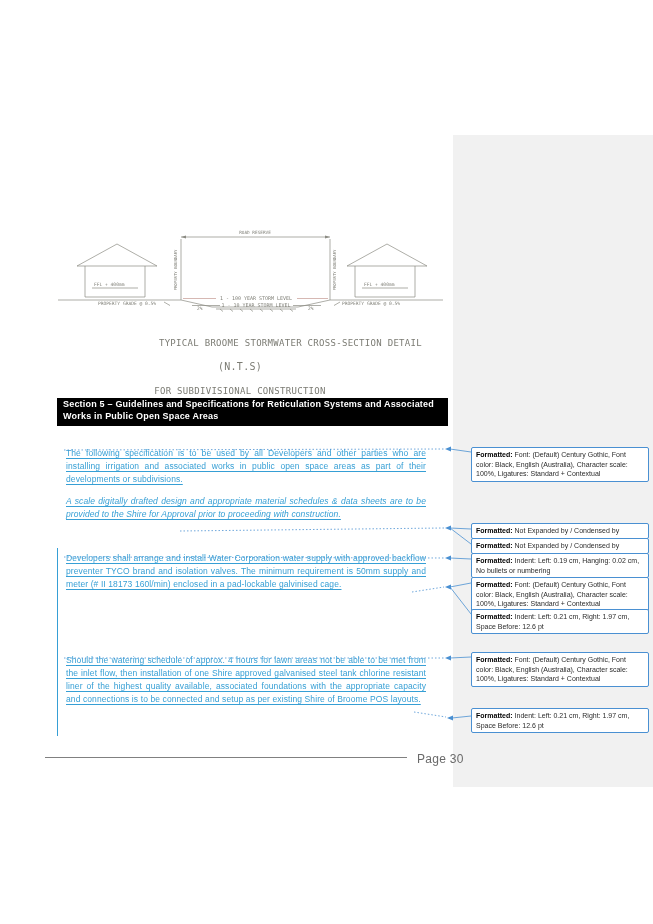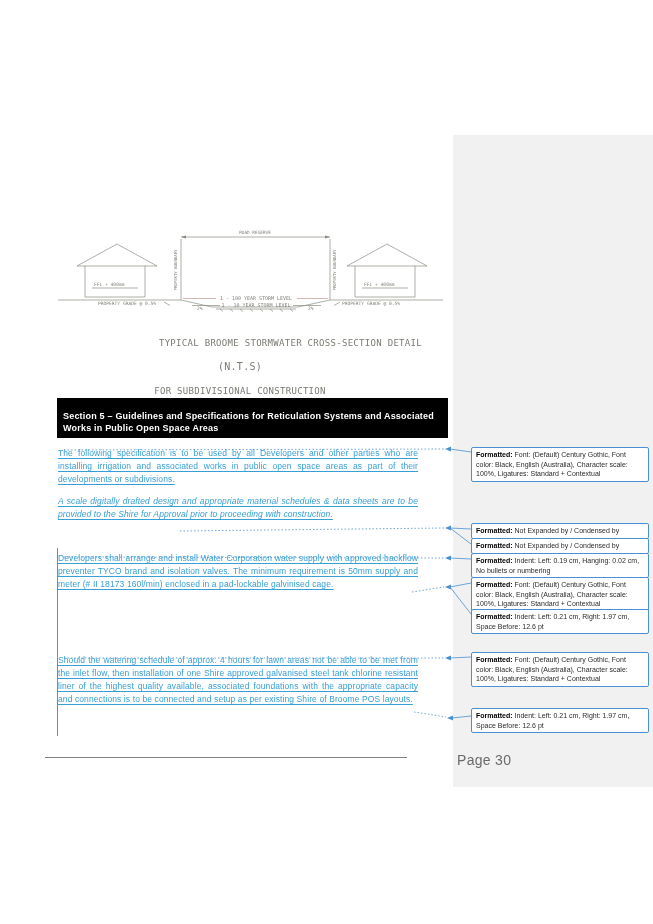--- a/index.html
+++ b/index.html
@@ -10,39 +10,39 @@
   .drawing{position:absolute;left:50px;top:225px;}
   .drawing text{fill:#82827a;font-family:"DejaVu Sans Mono",monospace;}
   .drawing line,.drawing path,.drawing polyline{stroke:#8b8b83;stroke-width:0.7;fill:none;}
   .caption{position:absolute;left:58px;width:364px;text-align:center;color:#7b7b73;
            font-family:"DejaVu Sans Mono",monospace;letter-spacing:0.3px;}
   .cap1{top:338px;font-size:9px;}
   .cap2{top:350px;font-size:9px;margin-top:36px;}
   .cap3{top:361px;font-size:10px;}
   
   .section-header{position:absolute;left:57px;top:398px;width:378px;height:24px;background:#000000;
-      color:#ffffff;font-weight:bold;font-size:9px;line-height:12px;padding:12px 7px 4px 6px;letter-spacing:0.2px;}
+      color:#ffffff;font-weight:bold;font-size:9px;line-height:12px;padding:0 7px 4px 6px;letter-spacing:0.2px;}
   
   .para,.subheading{position:absolute;left:58px;width:360px;color:#369fd5;font-size:8.5px;line-height:12.9px;
       text-decoration:underline;text-decoration-thickness:0.6px;text-underline-offset:1.8px;letter-spacing:0.1px;}
-  .para{text-align:justify;text-align-last:left;}
+  .para{text-align:justify;text-align-last:left;margin-left:8px;}
   .subheading{font-weight:bold;}
   .change-bar{position:absolute;left:57px;top:548px;width:1px;height:188px;background:#369fd5;}
   
   .fmt-box{position:absolute;left:471px;width:168px;background:#ffffff;border:1px solid #4a90d2;
       border-radius:2px;padding:2px 4px;font-size:7px;line-height:9.6px;color:#2b2b2b;z-index:3;}
   .fmt-box b{color:#000;margin-right:2px;}
   .connectors{position:absolute;left:0;top:0;pointer-events:none;z-index:2;}
   .connectors line{stroke:#4a90d2;}
   .connectors .dot{stroke-dasharray:1.5 2;stroke-width:0.8;}
   .connectors .sol{stroke-width:0.8;}
   .connectors polygon{fill:#4a90d2;}
   
   .footer-line{position:absolute;left:45px;top:757px;width:362px;border-top:1px solid #808080;}
-  .page-number{position:absolute;left:417px;top:752px;font-size:14px;color:#6a6a6a;letter-spacing:0.3px;margin-left:40px;}
+  .page-number{position:absolute;left:417px;top:752px;font-size:12px;color:#6a6a6a;letter-spacing:0.3px;}
 </style>
 </head>
 <body>
 
 <div class="page">
 
   <div class="markup-area"></div>
 
   <svg class="drawing" width="400" height="115" viewBox="0 0 400 115">
 

